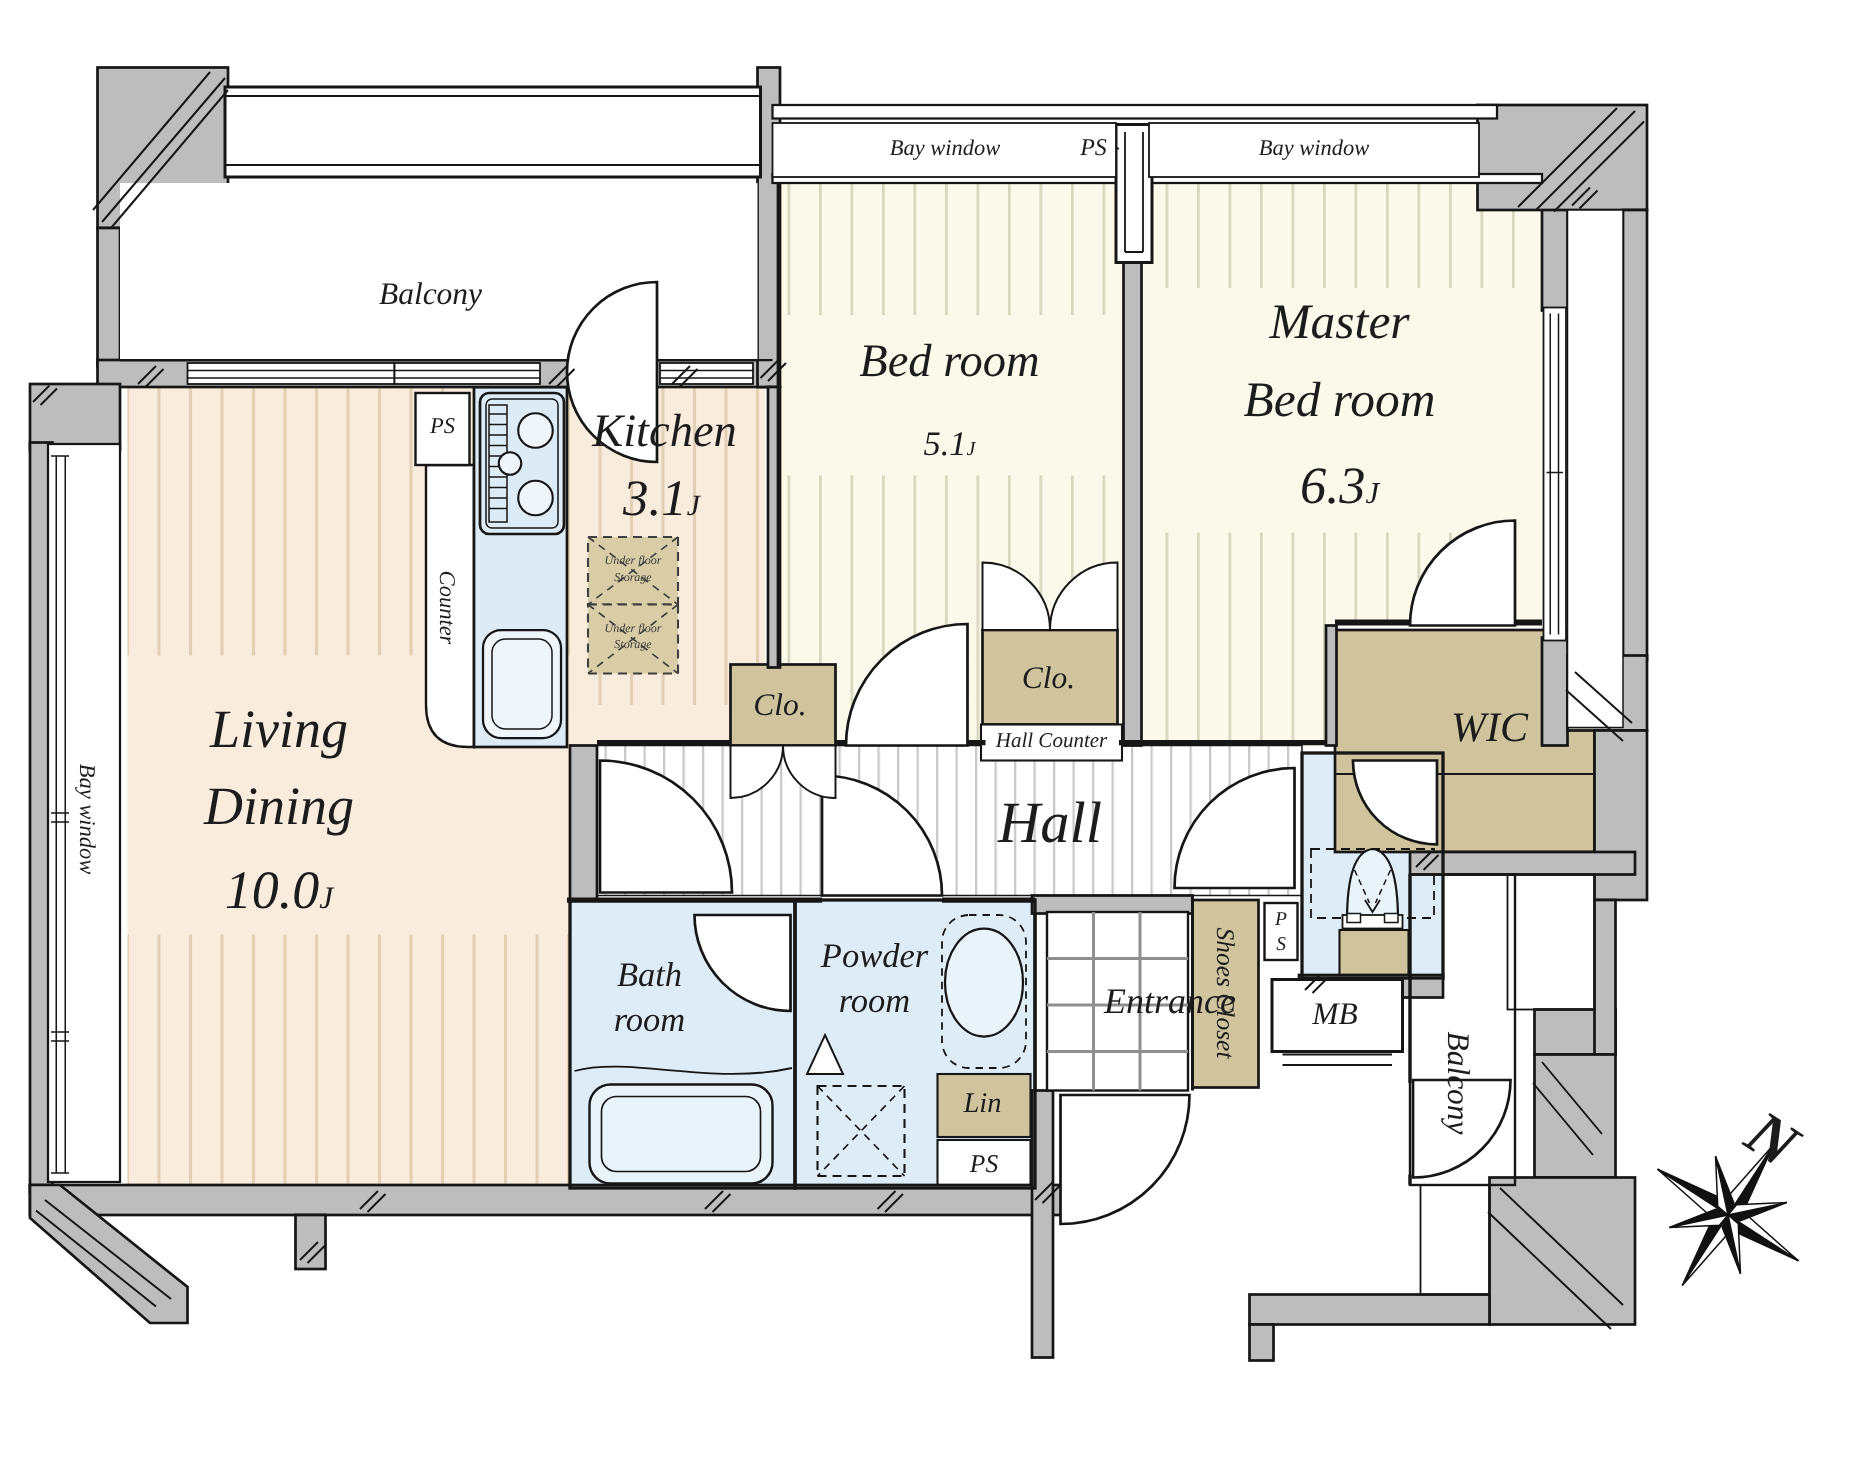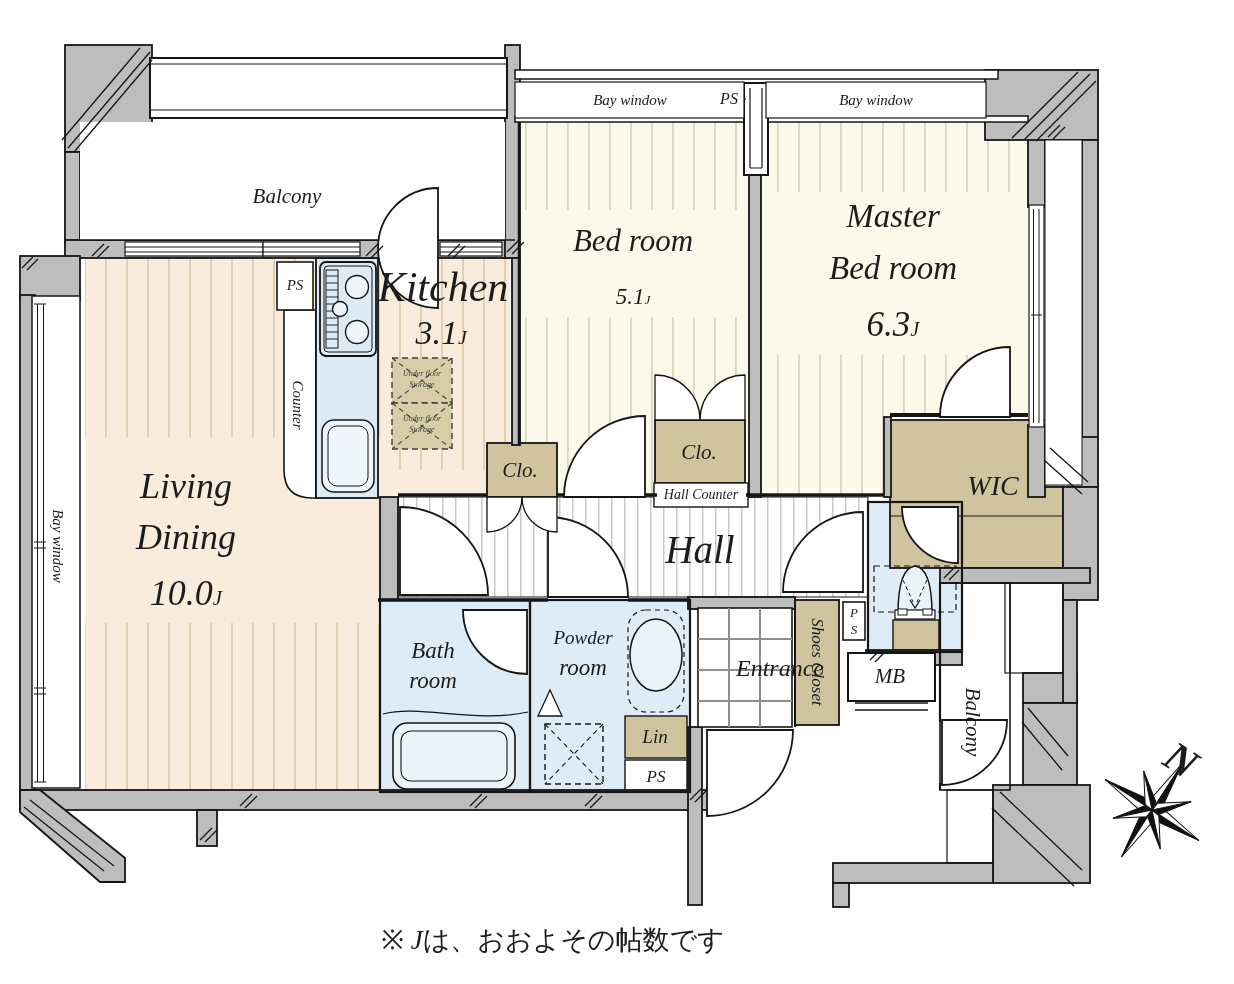--- a/index.html
+++ b/index.html
@@ -274,21 +274,21 @@
 <div class="lbl" style="left:876px;top:100px;font-size:15px;">Bay window</div>
 <div class="lbl rot" style="left:57px;top:546px;font-size:15px;">Bay window</div>
 
 <div class="lbl" style="left:633px;top:240px;font-size:31px;">Bed room</div>
 <div class="lbl" style="left:633px;top:296px;font-size:23px;"><span>5.1</span><span class="ju">J</span></div>
 
 <div class="lbl" style="left:893px;top:216px;font-size:33px;">Master</div>
 <div class="lbl" style="left:893px;top:268px;font-size:33px;">Bed room</div>
 <div class="lbl" style="left:893px;top:324px;font-size:35px;"><span>6.3</span><span class="ju">J</span></div>
 
-<div class="lbl" style="left:443px;top:287px;font-size:42px;">Kitchen</div>
+<div class="lbl" style="left:443px;top:287px;font-size:31px;">Kitchen</div>
 <div class="lbl" style="left:441px;top:333px;font-size:34px;font-style:italic;"><span>3.1</span><span class="ju">J</span></div>
 
 <div class="lbl" style="left:186px;top:486px;font-size:36px;">Living</div>
 <div class="lbl" style="left:186px;top:537px;font-size:36px;">Dining</div>
 <div class="lbl" style="left:186px;top:593px;font-size:36px;"><span>10.0</span><span class="ju">J</span></div>
 
 <div class="lbl" style="left:700px;top:549px;font-size:39px;">Hall</div>
 
 <div class="lbl rot" style="left:297px;top:405px;font-size:15px;">Counter</div>
 <div class="lbl" style="left:295px;top:285px;font-size:15px;">PS</div>
@@ -300,32 +300,31 @@
 <div class="lbl tiny" style="left:422px;top:374px;font-size:8px;">Under floor</div>
 <div class="lbl tiny" style="left:422px;top:385px;font-size:8px;">Storage</div>
 <div class="lbl tiny" style="left:422px;top:419px;font-size:8px;">Under floor</div>
 <div class="lbl tiny" style="left:422px;top:430px;font-size:8px;">Storage</div>
 
 <div class="lbl" style="left:993px;top:486px;font-size:28px;">WIC</div>
 
 <div class="lbl" style="left:433px;top:650px;font-size:23px;">Bath</div>
 <div class="lbl" style="left:433px;top:680px;font-size:23px;">room</div>
 
-<div class="lbl" style="left:583px;top:637px;font-size:19px;">Powder</div>
+<div class="lbl" style="left:583px;top:637px;font-size:23px;">Powder</div>
 <div class="lbl" style="left:583px;top:667px;font-size:23px;">room</div>
 
 <div class="lbl" style="left:655px;top:736px;font-size:19px;">Lin</div>
 <div class="lbl" style="left:656px;top:776px;font-size:17px;">PS</div>
 
 <div class="lbl" style="left:744px;top:668px;font-size:24px;margin-left:36px;">Entrance</div>
 <div class="lbl rot" style="left:817px;top:662px;font-size:17px;">Shoes Closet</div>
 
 <div class="lbl" style="left:854px;top:612px;font-size:13px;">P</div>
 <div class="lbl" style="left:854px;top:629px;font-size:13px;">S</div>
 
 <div class="lbl" style="left:890px;top:676px;font-size:21px;">MB</div>
 <div class="lbl rot" style="left:972px;top:722px;font-size:21px;">Balcony</div>
 
 <div class="lbl north" style="left:1181px;top:760px;font-size:42px;">N</div>
 
-<div class="lbl cap" style="left:553px;top:940px;font-size:27px;"><span>※ </span><span class="jj">J</span><span>は、おおよその帖数です</span></div>
 
 </div>
 
 </body></html>

